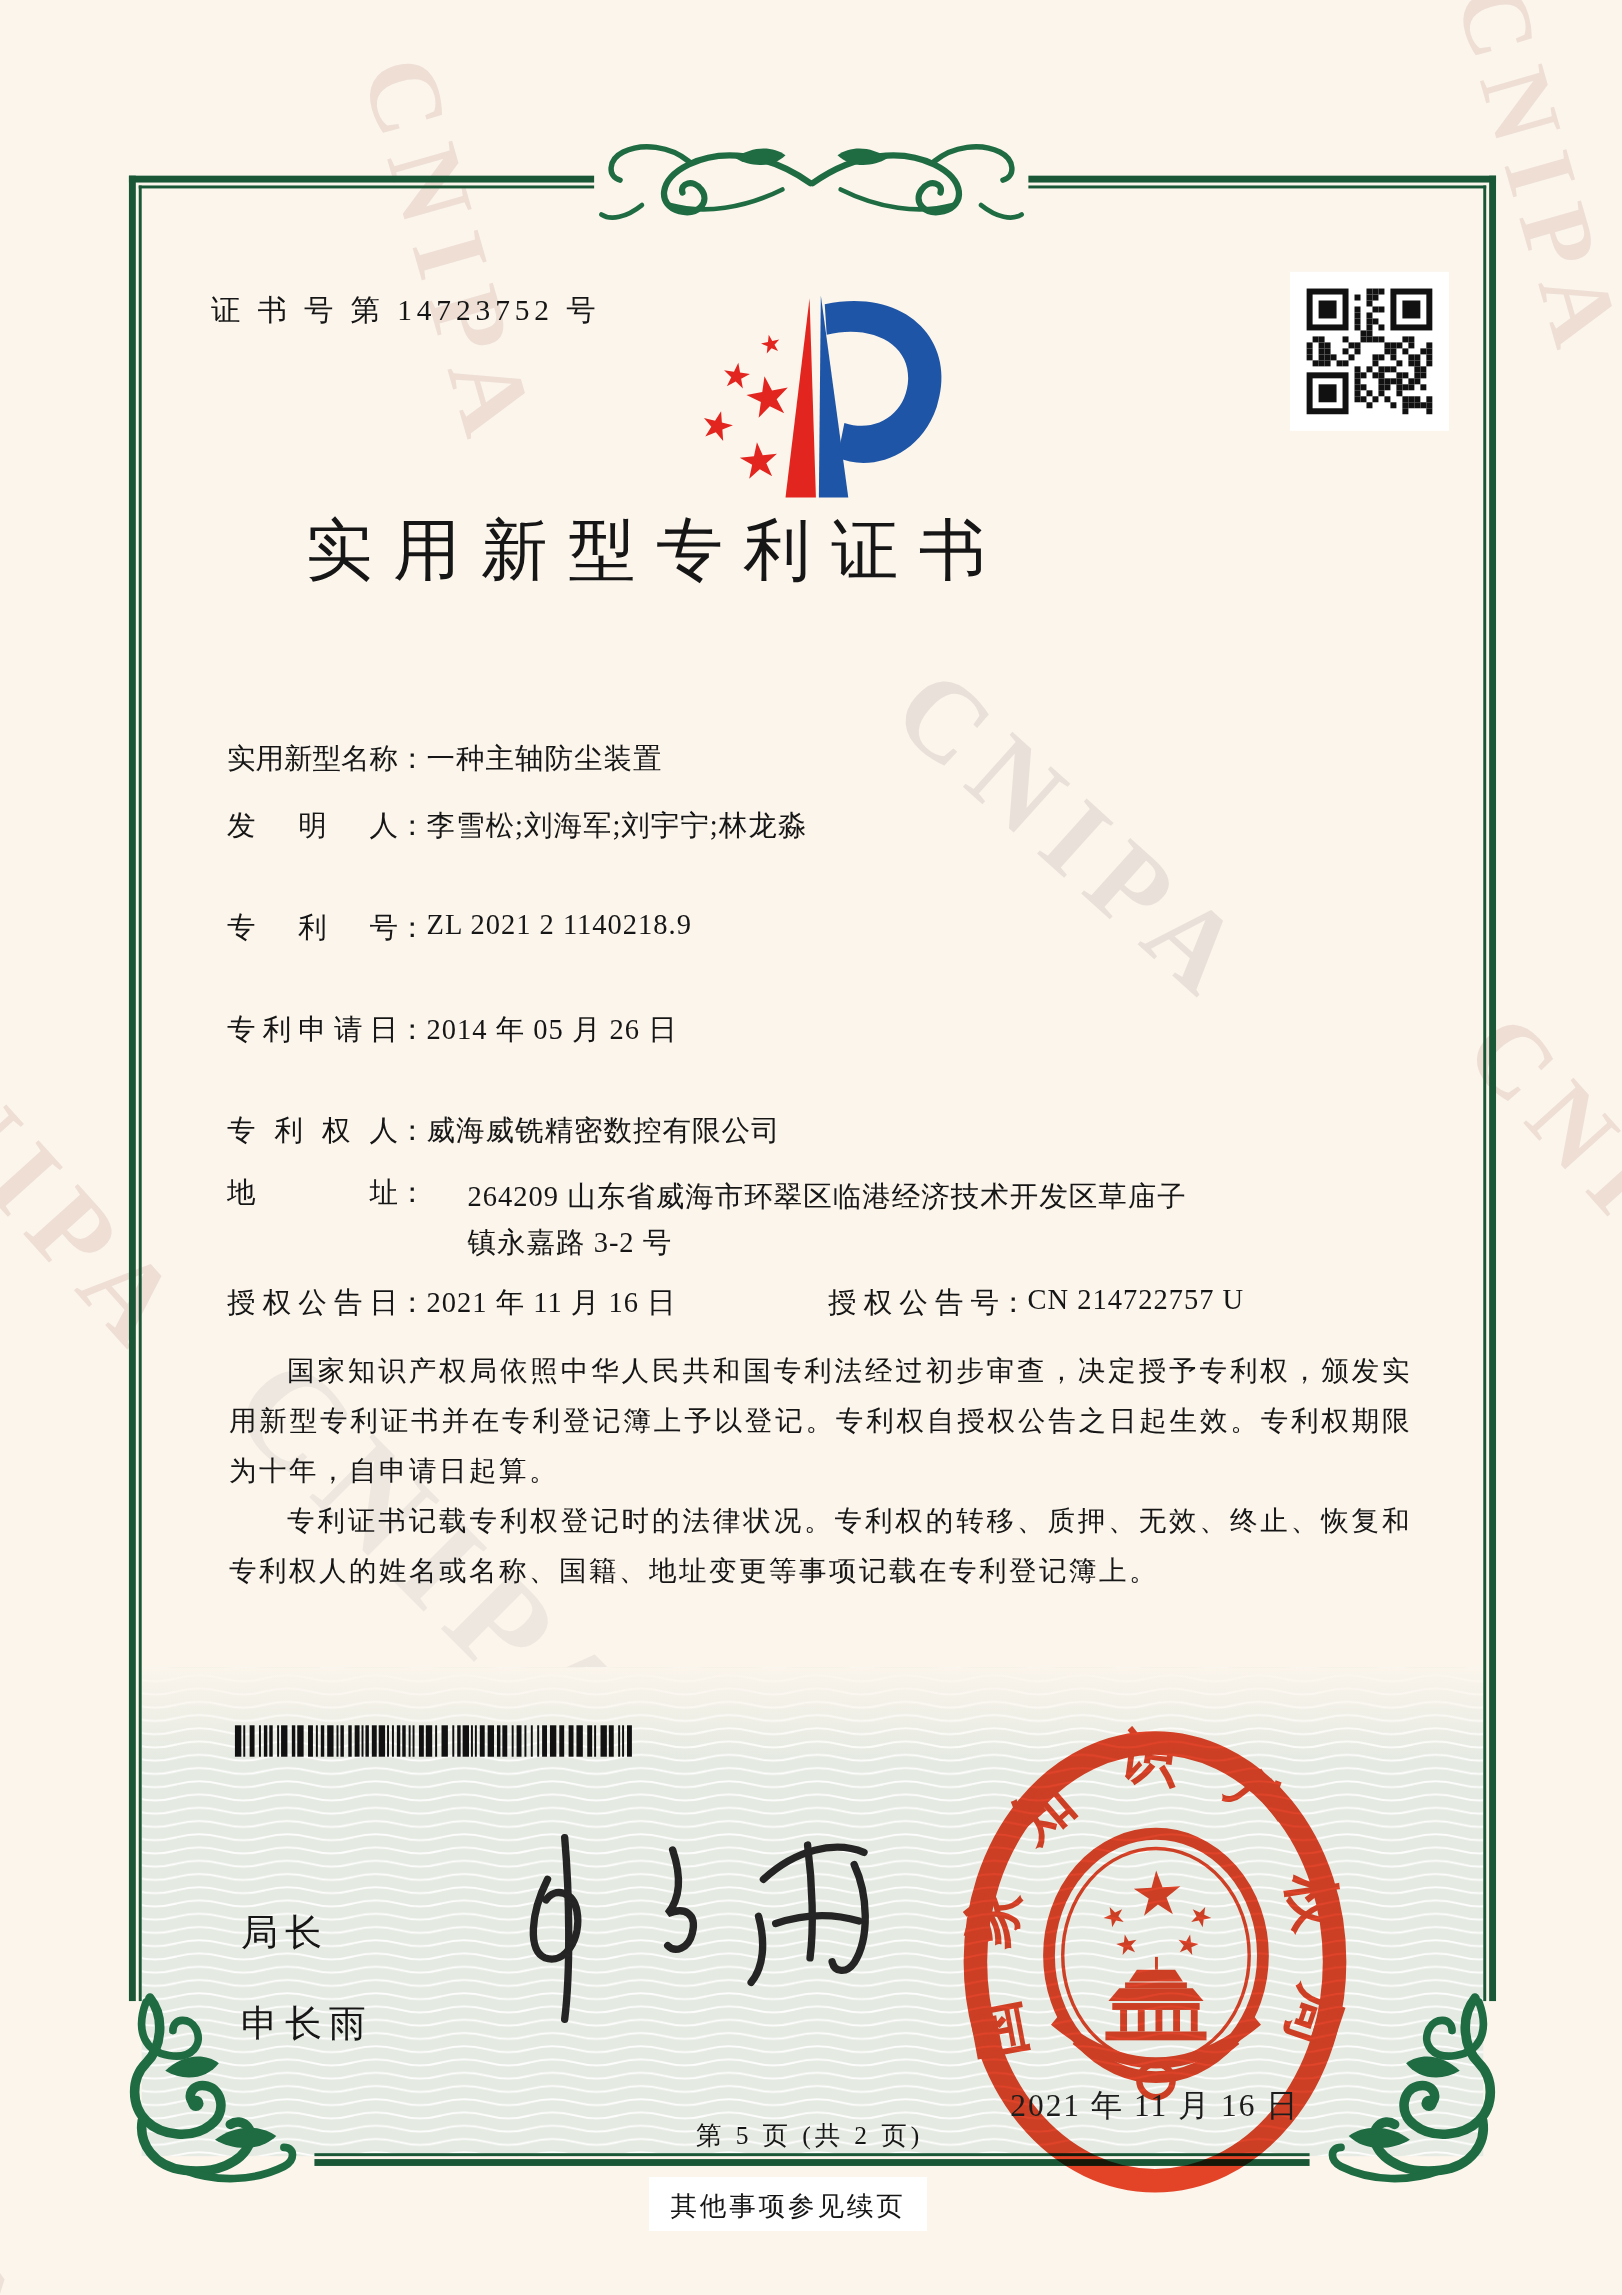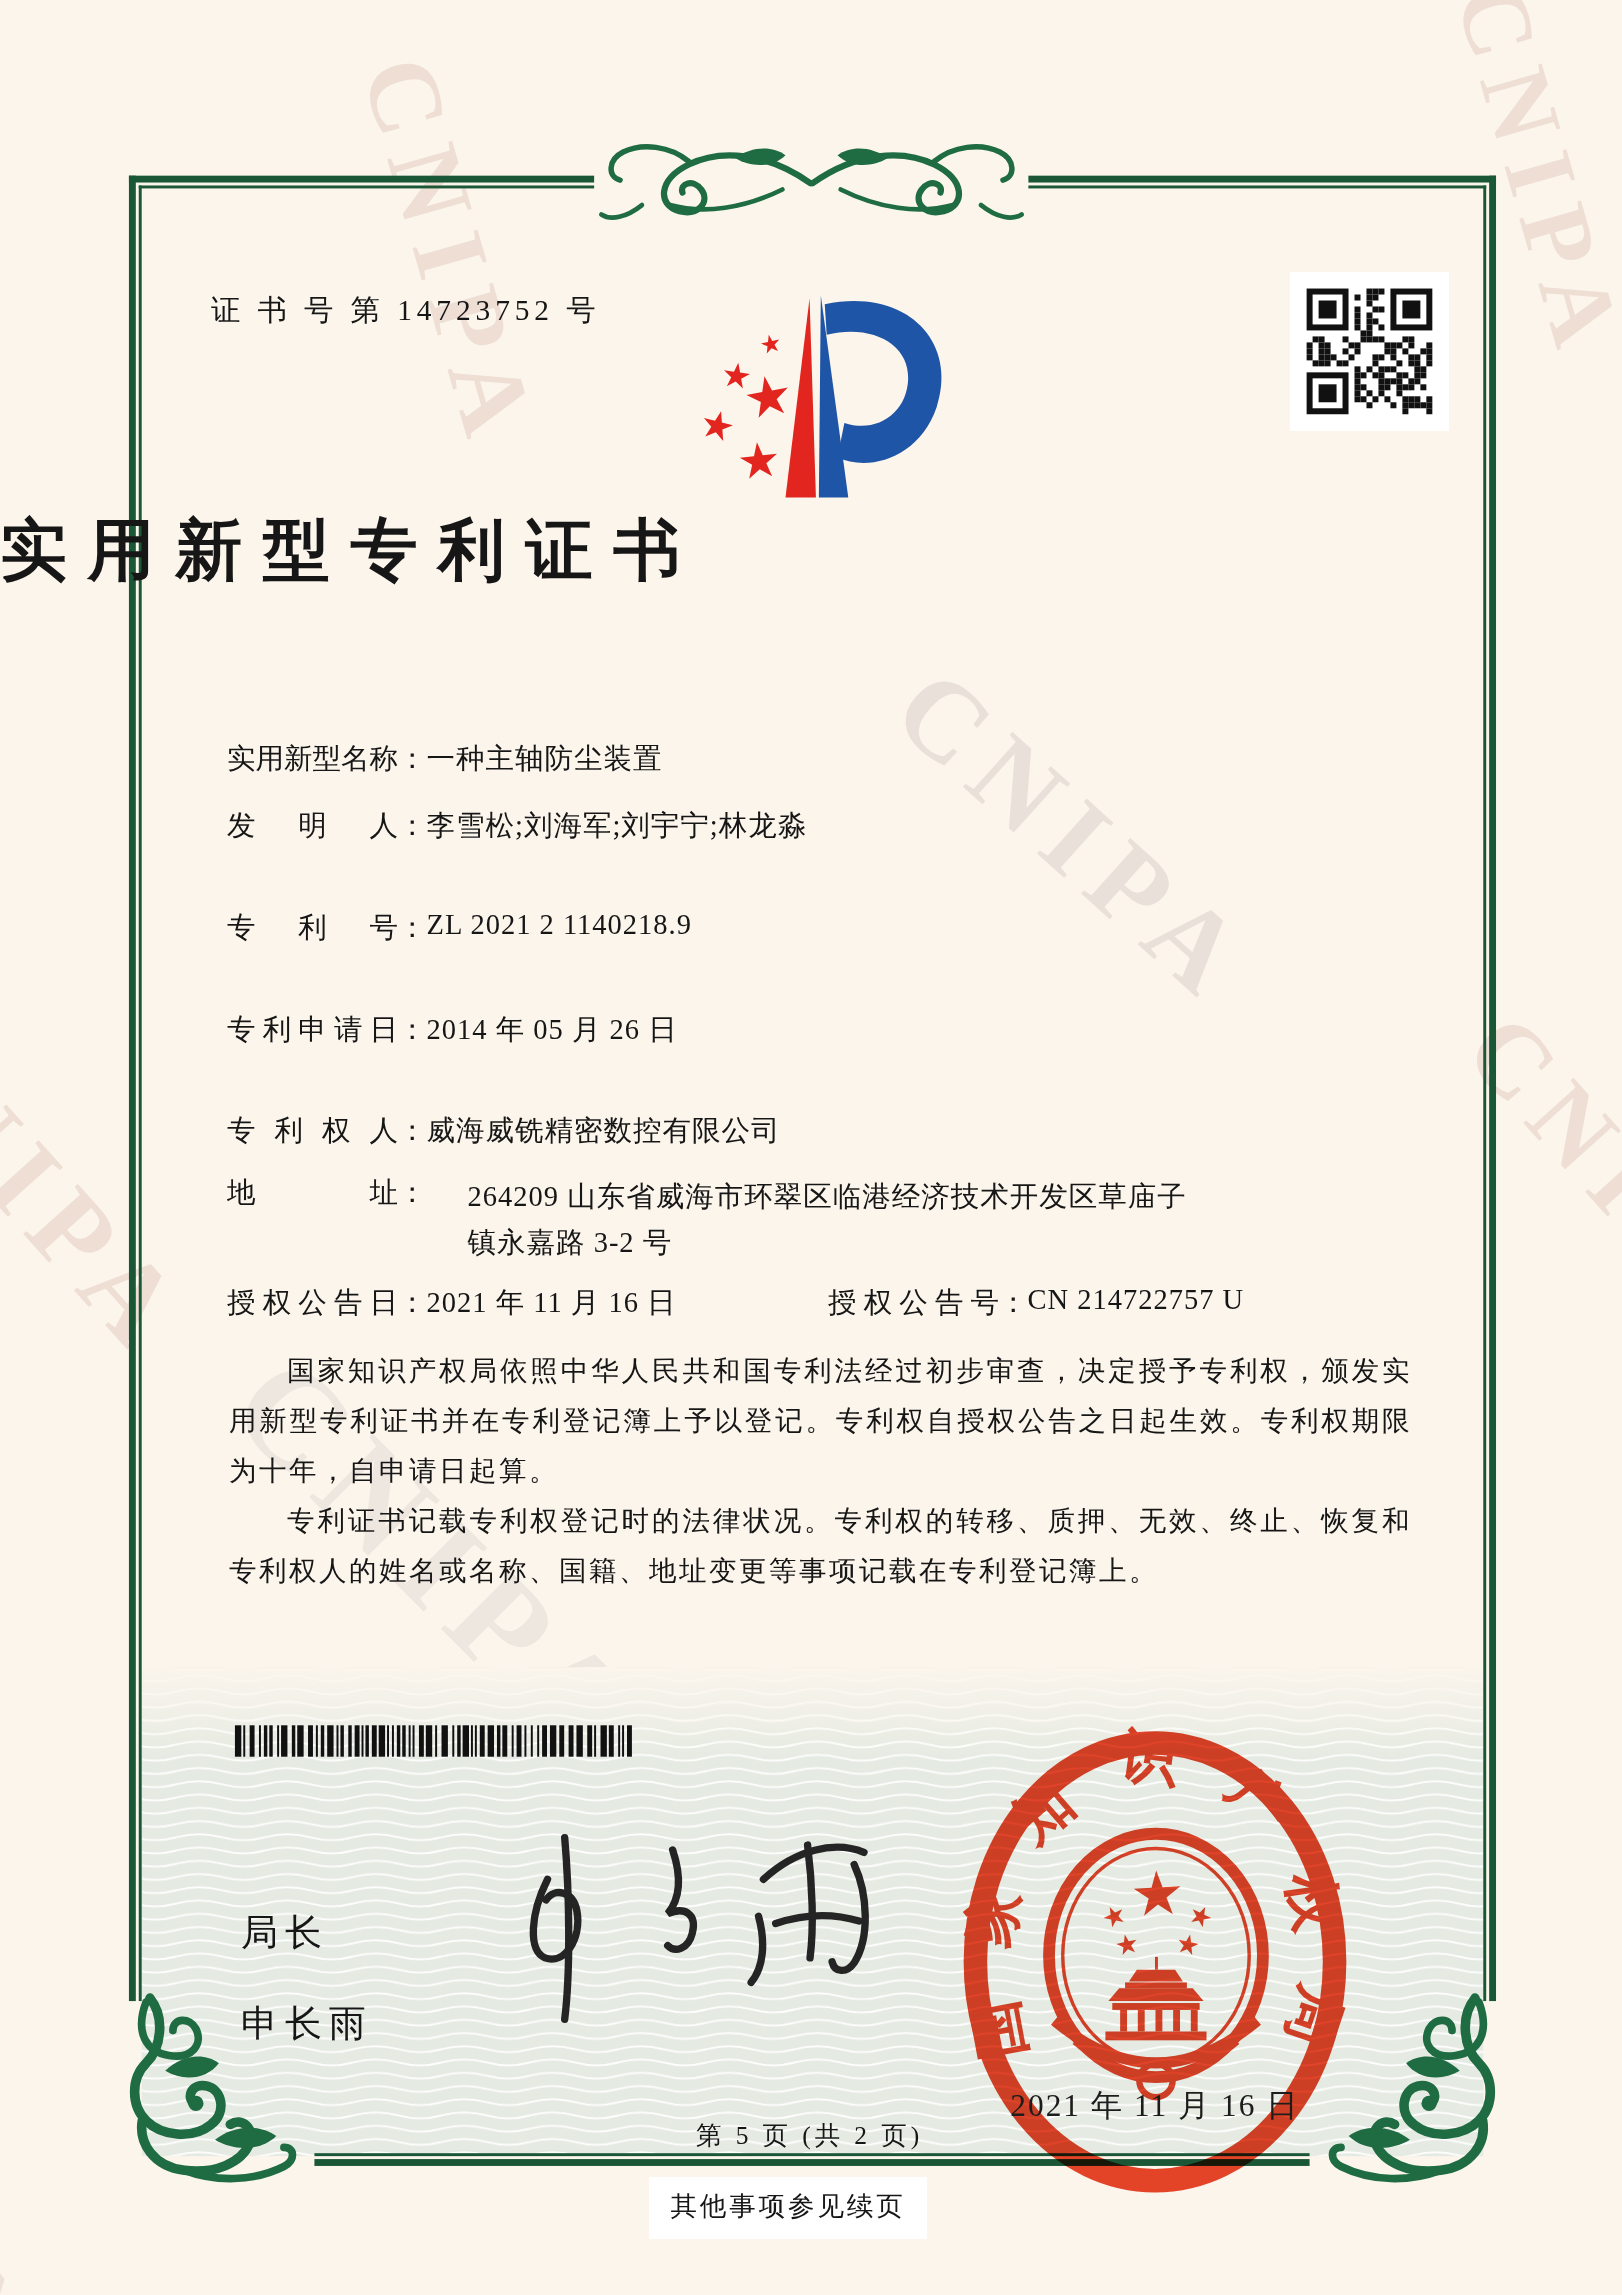--- a/index.html
+++ b/index.html
@@ -17,22 +17,22 @@
     font-family:"Liberation Serif","DejaVu Serif",serif;
     font-weight:700;letter-spacing:16.7px;
     color:rgba(211,177,165,0.33);
     transform-origin:0 0;white-space:nowrap;user-select:none;
   }
   
   #art{position:absolute;left:0;top:0;z-index:2;}
   
   .txt{position:absolute;z-index:3;}
   #cert-no{left:211px;top:291px;font-size:29.4px;letter-spacing:4.9px;}
-  #title{left:0;top:505px;width:1312px;
-         font-size:67px;font-weight:700;letter-spacing:20.6px;}
+  #title{left:0;top:505px;width:1312px;text-align:center;
+         font-size:67px;font-weight:400;letter-spacing:20.6px;}
   .frow{left:227px;font-size:28.5px;white-space:nowrap;}
   .flabel{display:inline-block;width:171px;text-align:justify;text-align-last:justify;vertical-align:top;}
   .fcolon{display:inline-block;vertical-align:top;}
   .fvalue{display:inline-block;vertical-align:top;letter-spacing:1px;}
   #row-name{top:740px;}
   #row-inventor{top:807px;}
   #row-patno{top:909px;}
   #row-appdate{top:1011px;}
   #row-owner{top:1112px;}
   #row-addr{top:1174px;}
@@ -43,21 +43,21 @@
          letter-spacing:2.5px;text-align:justify;}
   #paras p{margin:0;text-indent:58px;}
   #officer-title,#officer-name{
     left:241px;font-size:37px;
     font-family:"Liberation Sans","DejaVu Sans",sans-serif;font-weight:400;
     letter-spacing:6.9px;margin-top:20px;}
   #officer-title{top:1888px;}
   #officer-name{top:1979px;text-align:right;}
   #page-info{left:147px;top:2118px;width:1325px;text-align:center;
              font-size:25.5px;letter-spacing:3.9px;}
-  #note-box{left:649px;top:2177px;width:278px;height:62px;background:#ffffff;
+  #note-box{left:649px;top:2177px;width:278px;height:54px;background:#ffffff;
             text-align:center;line-height:58px;font-size:26.5px;letter-spacing:2.9px;}
 </style>
 </head>
 <body>
 
 <div class="wm" style="left:452px;top:44px;font-size:103px;transform:rotate(74deg);">CNIPA</div>
 <div class="wm" style="left:1541px;top:-29.4px;font-size:98px;transform:rotate(74deg);">CNIPA</div>
 <div class="wm" style="left:957px;top:643px;font-size:113px;transform:rotate(42deg);color:rgba(195,185,178,0.32);">CNIPA</div>
 <div class="wm" style="left:-74px;top:972px;font-size:113px;transform:rotate(48deg);">CNIPA</div>
 <div class="wm" style="left:1531px;top:991px;font-size:103px;transform:rotate(48deg);">CNIPA</div>

